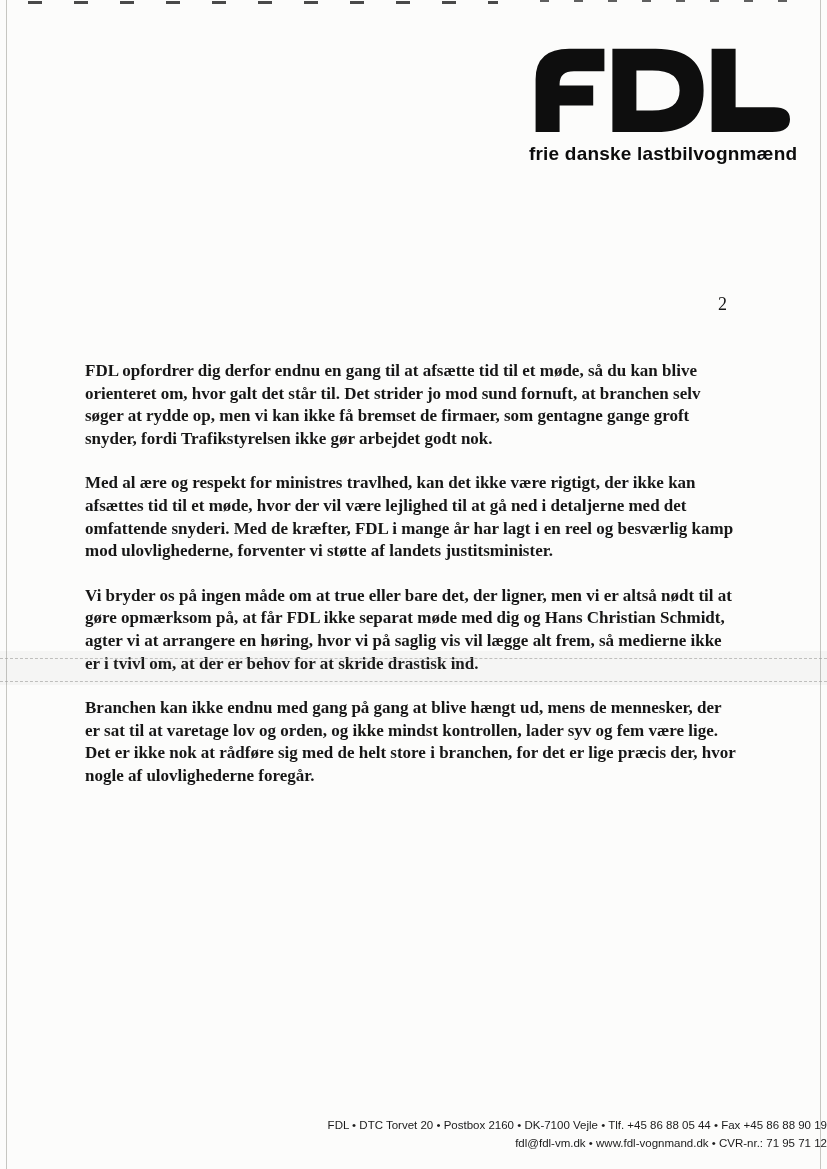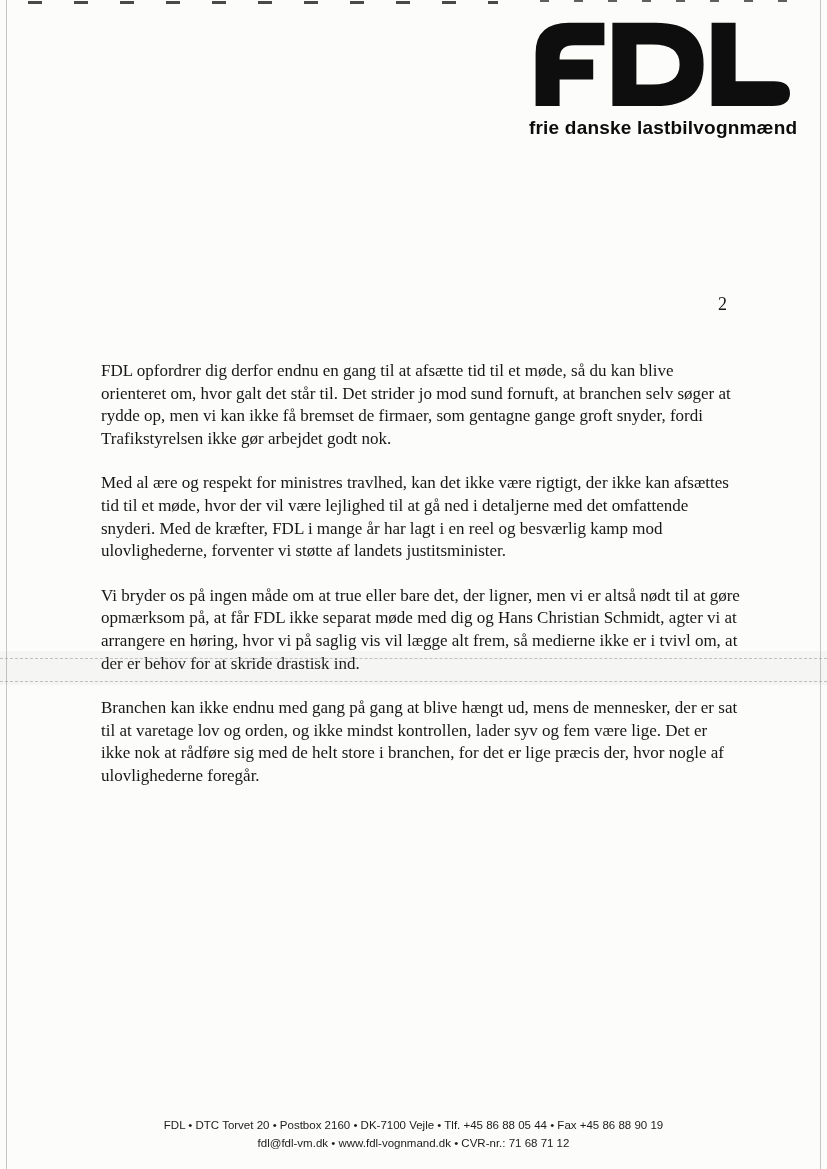--- a/index.html
+++ b/index.html
@@ -21,21 +21,21 @@
     position: absolute; top: 1px; left: 28px; width: 470px; height: 3px;
     background: repeating-linear-gradient(90deg, #1d1d1d 0 14px, transparent 14px 46px);
     opacity: .8;
   }
   .top-marks-2 {
     position: absolute; top: 0; left: 540px; width: 250px; height: 2px;
     background: repeating-linear-gradient(90deg, #1d1d1d 0 9px, transparent 9px 34px);
     opacity: .7;
   }
 
-  .logo-block { position: absolute; top: 18px; right: 36px; width: 262px; text-align: left; }
+  .logo-block { position: absolute; top: 44px; right: 36px; width: 262px; text-align: left; }
   .logo-svg { display: block; width: 258px; height: 88px; margin-left: auto; }
   .tagline {
     font-family: "Liberation Sans", sans-serif;
     font-weight: 700;
     font-size: 19px;
     letter-spacing: .2px;
     color: #0c0c0c;
     margin-top: 11px;
     white-space: nowrap;
   }
@@ -46,21 +46,21 @@
     font-size: 18px;
   }
 
   .body-text {
     position: absolute; top: 360px; left: 85px; width: 655px;
     font-family: "Liberation Serif", serif;
     font-size: 17px;
     line-height: 22.6px;
     color: #171717;
   }
-  .body-text p { margin: 0 0 22px 16px; }
+  .body-text p { margin: 0 0 22px 0; font-weight: bold; }
 
   .signature {
     position: absolute; top: 831px; left: 85px;
     font-family: "Liberation Serif", serif;
     font-size: 17px;
     line-height: 22.6px;
   }
 
   .band-shade {
     position: absolute; left: 0; top: 651px; width: 827px; height: 34px;
@@ -71,21 +71,21 @@
     position: absolute; left: 0; width: 827px; height: 0;
     border-top: 1px dashed #9c9c9a;
     opacity: .6;
     pointer-events: none;
   }
   .artifact-line-1 { top: 658px; }
   .artifact-line-2 { top: 681px; }
 
   .footer {
     position: absolute; left: 0; bottom: 17px; width: 100%;
-    text-align: center;
+    text-align: right;
     font-family: "Liberation Sans", sans-serif;
     font-size: 11.5px;
     line-height: 18px;
     color: #1b1b1b;
   }
 </style>
 </head>
 <body>
 
 <div class="page">
@@ -115,16 +115,16 @@
     <p>Branchen kan ikke endnu med gang på gang at blive hængt ud, mens de mennesker, der er sat til at varetage lov og orden, og ikke mindst kontrollen, lader syv og fem være lige. Det er ikke nok at rådføre sig med de helt store i branchen, for det er lige præcis der, hvor nogle af ulovlighederne foregår.</p>
   </div>
 
   <div class="band-shade"></div>
   <div class="artifact-line artifact-line-1"></div>
   <div class="artifact-line artifact-line-2"></div>
 
 
   <div class="footer">
     <div>FDL • DTC Torvet 20 • Postbox 2160 • DK-7100 Vejle • Tlf. +45 86 88 05 44 • Fax +45 86 88 90 19</div>
-    <div>fdl@fdl-vm.dk • www.fdl-vognmand.dk • CVR-nr.: 71 68 71 12</div>
+    <div>fdl@fdl-vm.dk • www.fdl-vognmand.dk • CVR-nr.: 71 95 71 12</div>
   </div>
 
 </div>
 
 </body></html>

